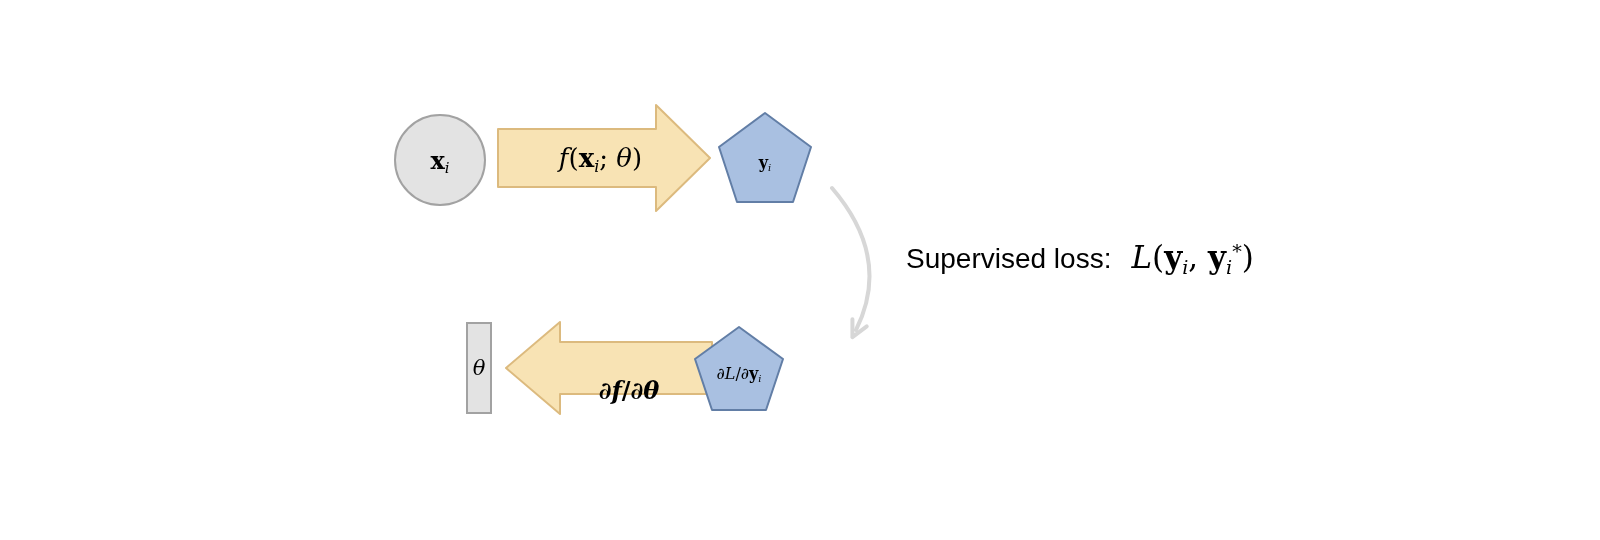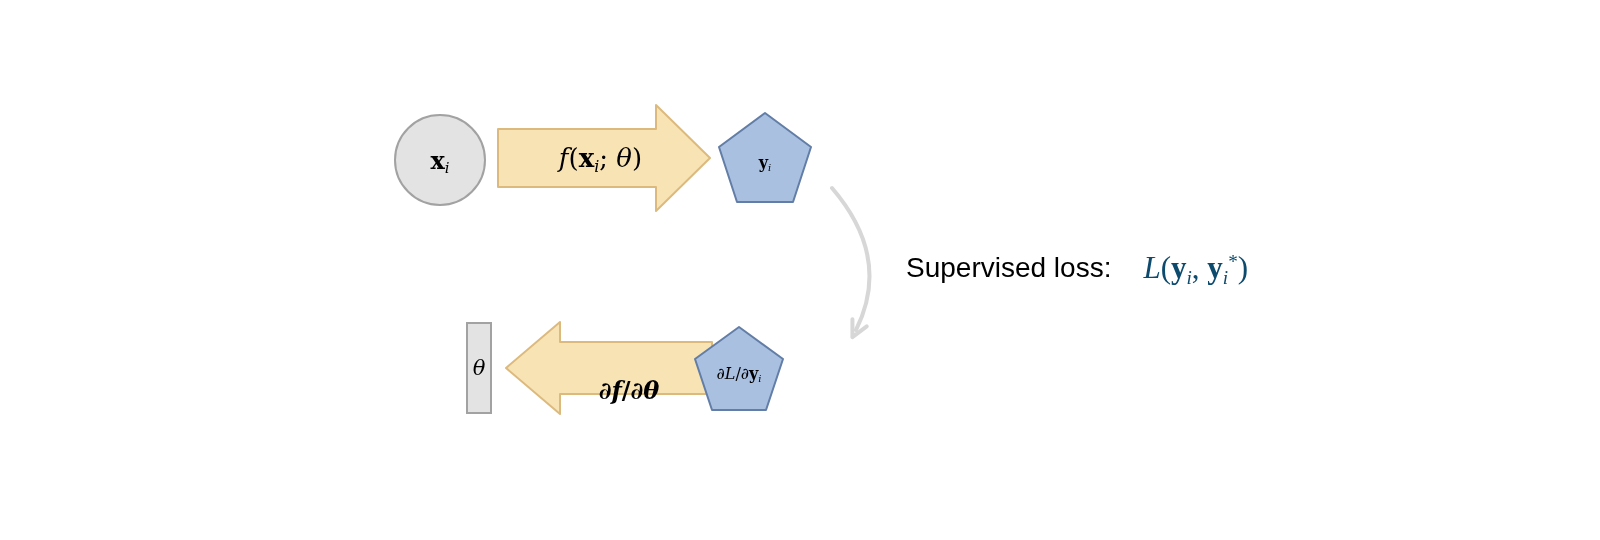--- a/index.html
+++ b/index.html
@@ -21,24 +21,24 @@
   sup { vertical-align: 0.5em; }
 
   #input-node    { left: 393px; top: 113px; width: 94px;  height: 94px;  font-size: 24px; }
   #forward-arrow { left: 497px; top: 103px; width: 215px; height: 110px; font-size: 26px; }
   #forward-arrow .label { padding-right: 48px; margin-left: 40px; }
   #output-node   { left: 717px; top: 111px; width: 96px;  height: 93px;  font-size: 16px; }
   #output-node .label { padding-top: 10px; }
 
   #curve-arrow   { position: absolute; left: 818px; top: 178px; }
 
-  #loss-label    { position: absolute; left: 906px; top: 244px; height: 48px;
-                   display: flex; align-items: center; gap: 32px; }
+  #loss-label    { position: absolute; left: 906px; top: 227px; height: 48px;
+                   display: flex; align-items: flex-end; gap: 20px; }
   .loss-prefix   { font-size: 28px; color: #000; }
-  .loss-formula  { font-size: 31px; color: #0c4a6e; white-space: nowrap; font-family: Liberation Serif, serif; }
+  .loss-formula  { font-size: 31px; color: #000000; white-space: nowrap; }
 
   #theta-node     { left: 466px; top: 322px; width: 26px;  height: 92px; font-size: 21px; }
   #backward-arrow { left: 503px; top: 320px; width: 210px; height: 96px; font-size: 24px; }
   #backward-arrow .label { padding-left: 42px; margin-top: 44px; }
   #gradient-node  { left: 693px; top: 325px; width: 92px;  height: 87px; font-size: 16px; }
   #gradient-node .label { padding-top: 10px; }
 </style>
 </head>
 <body>
 

